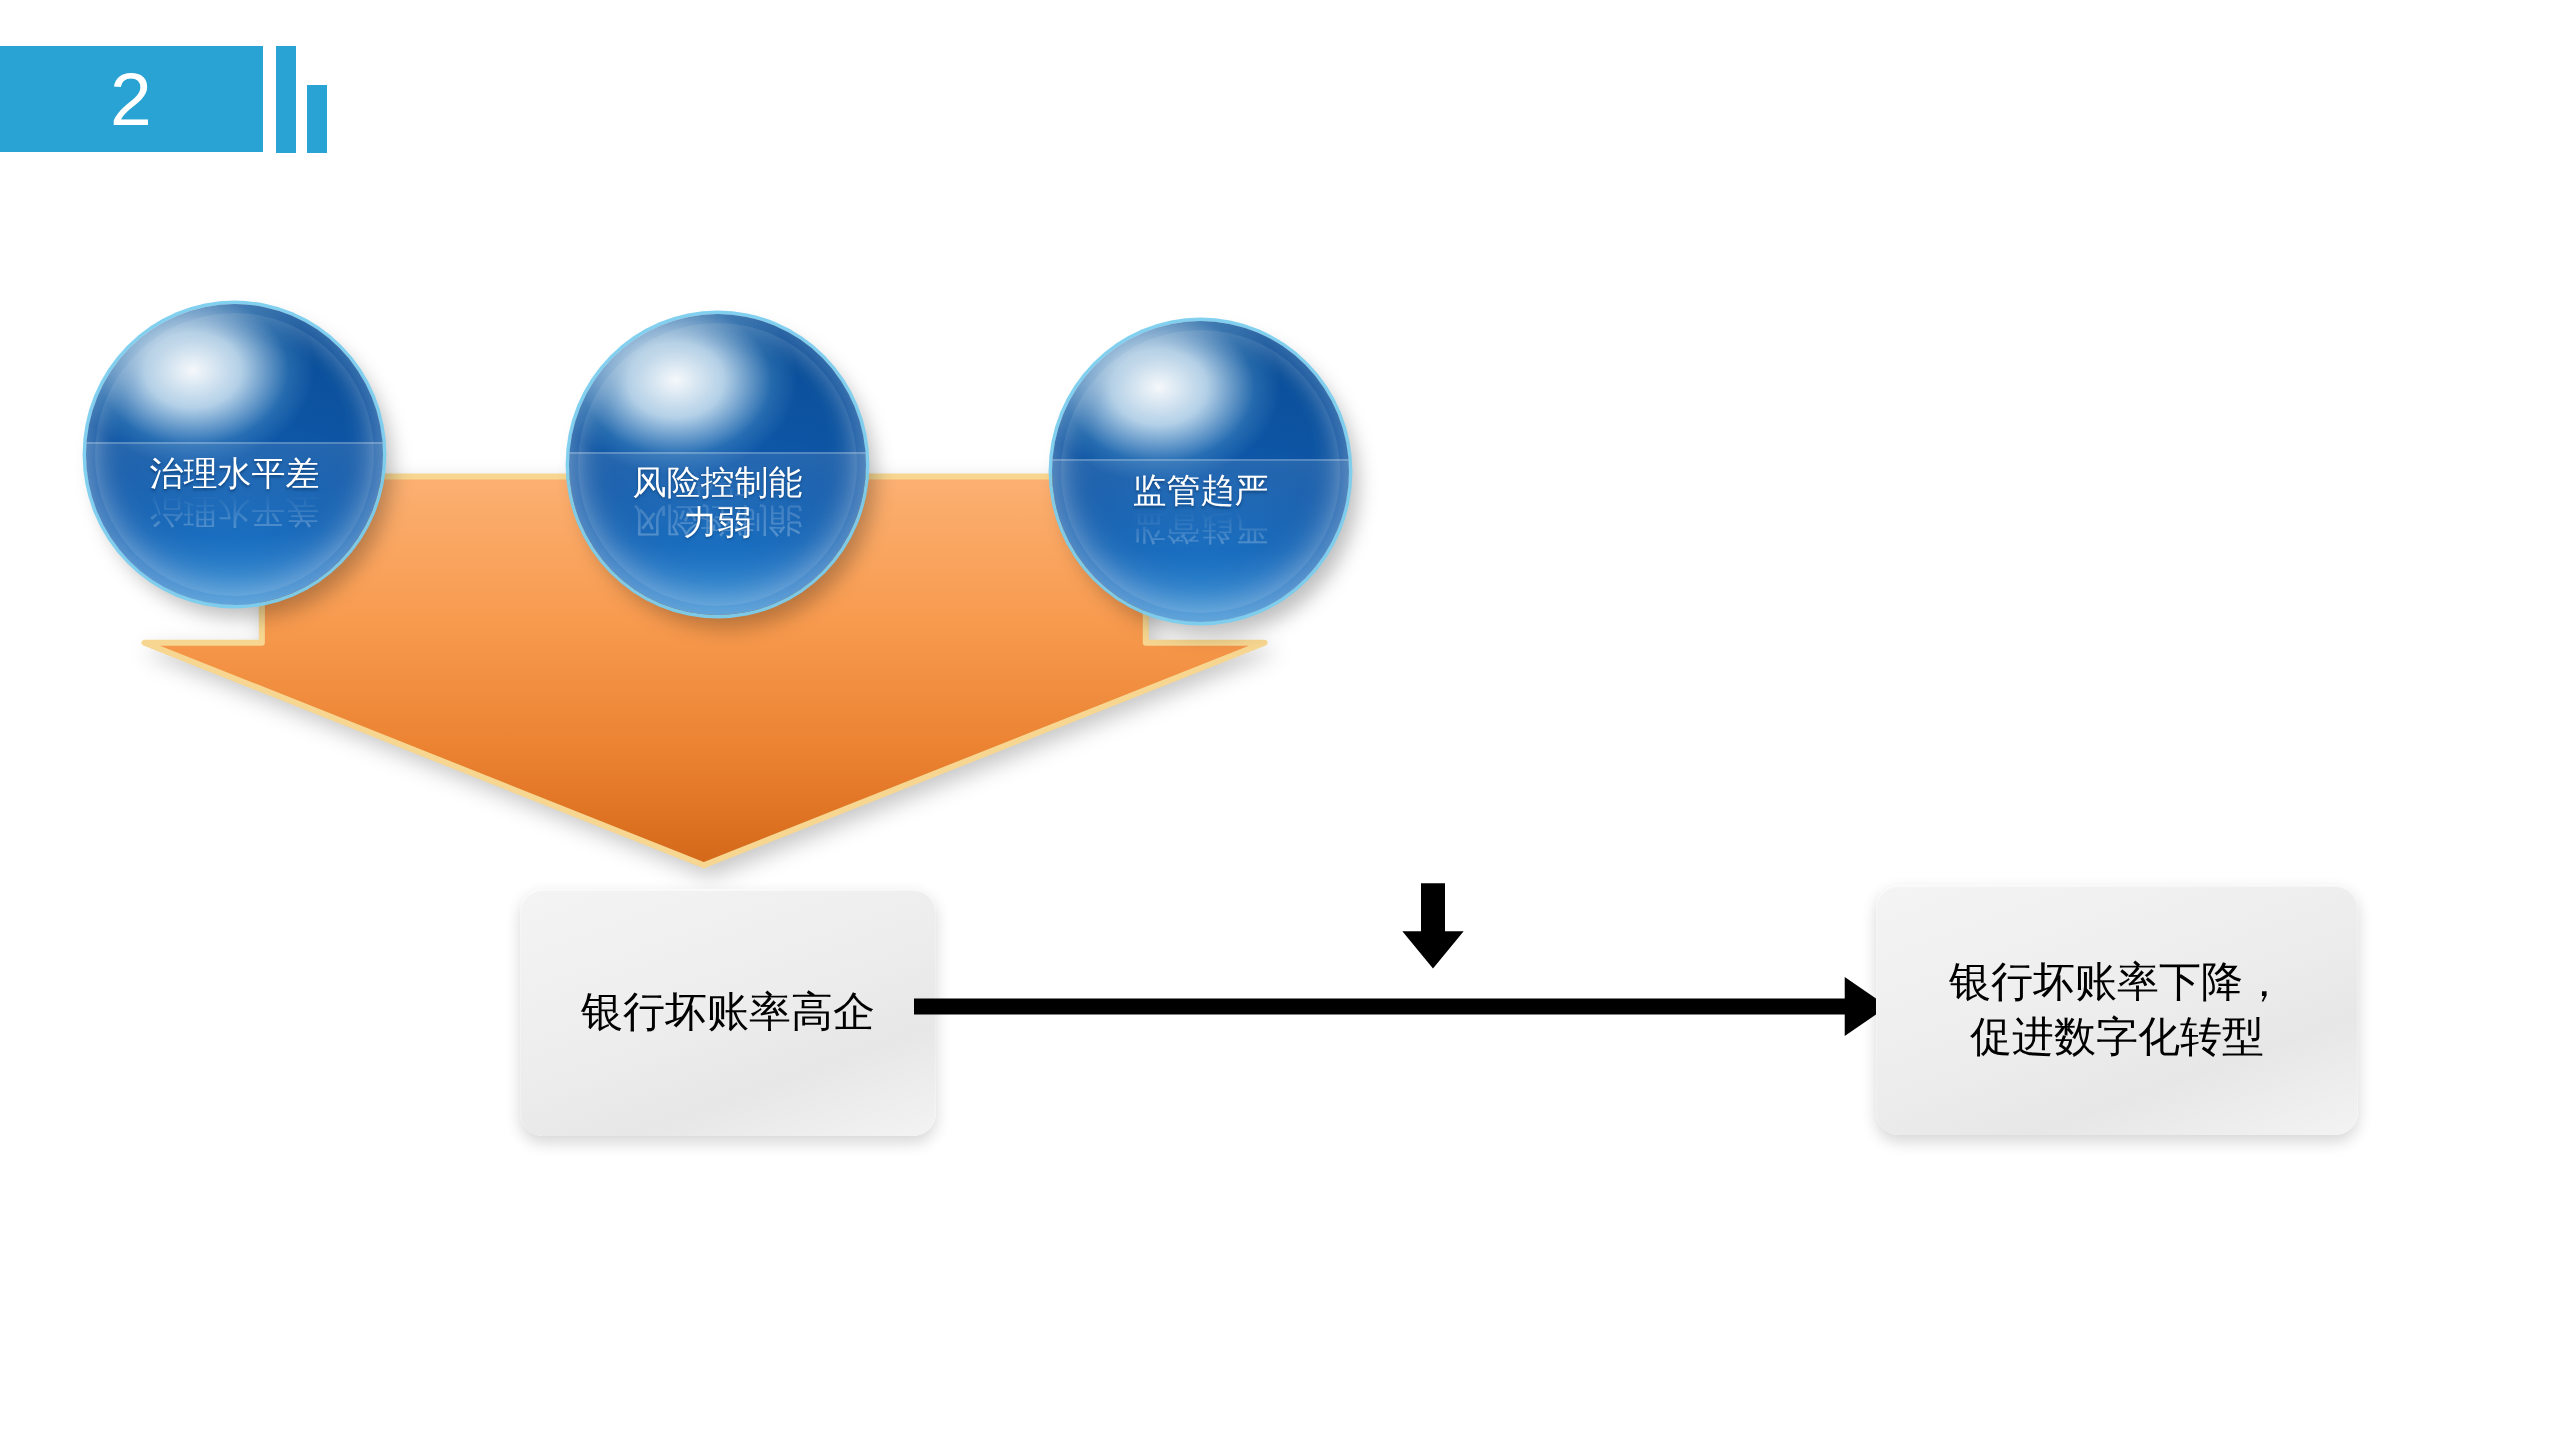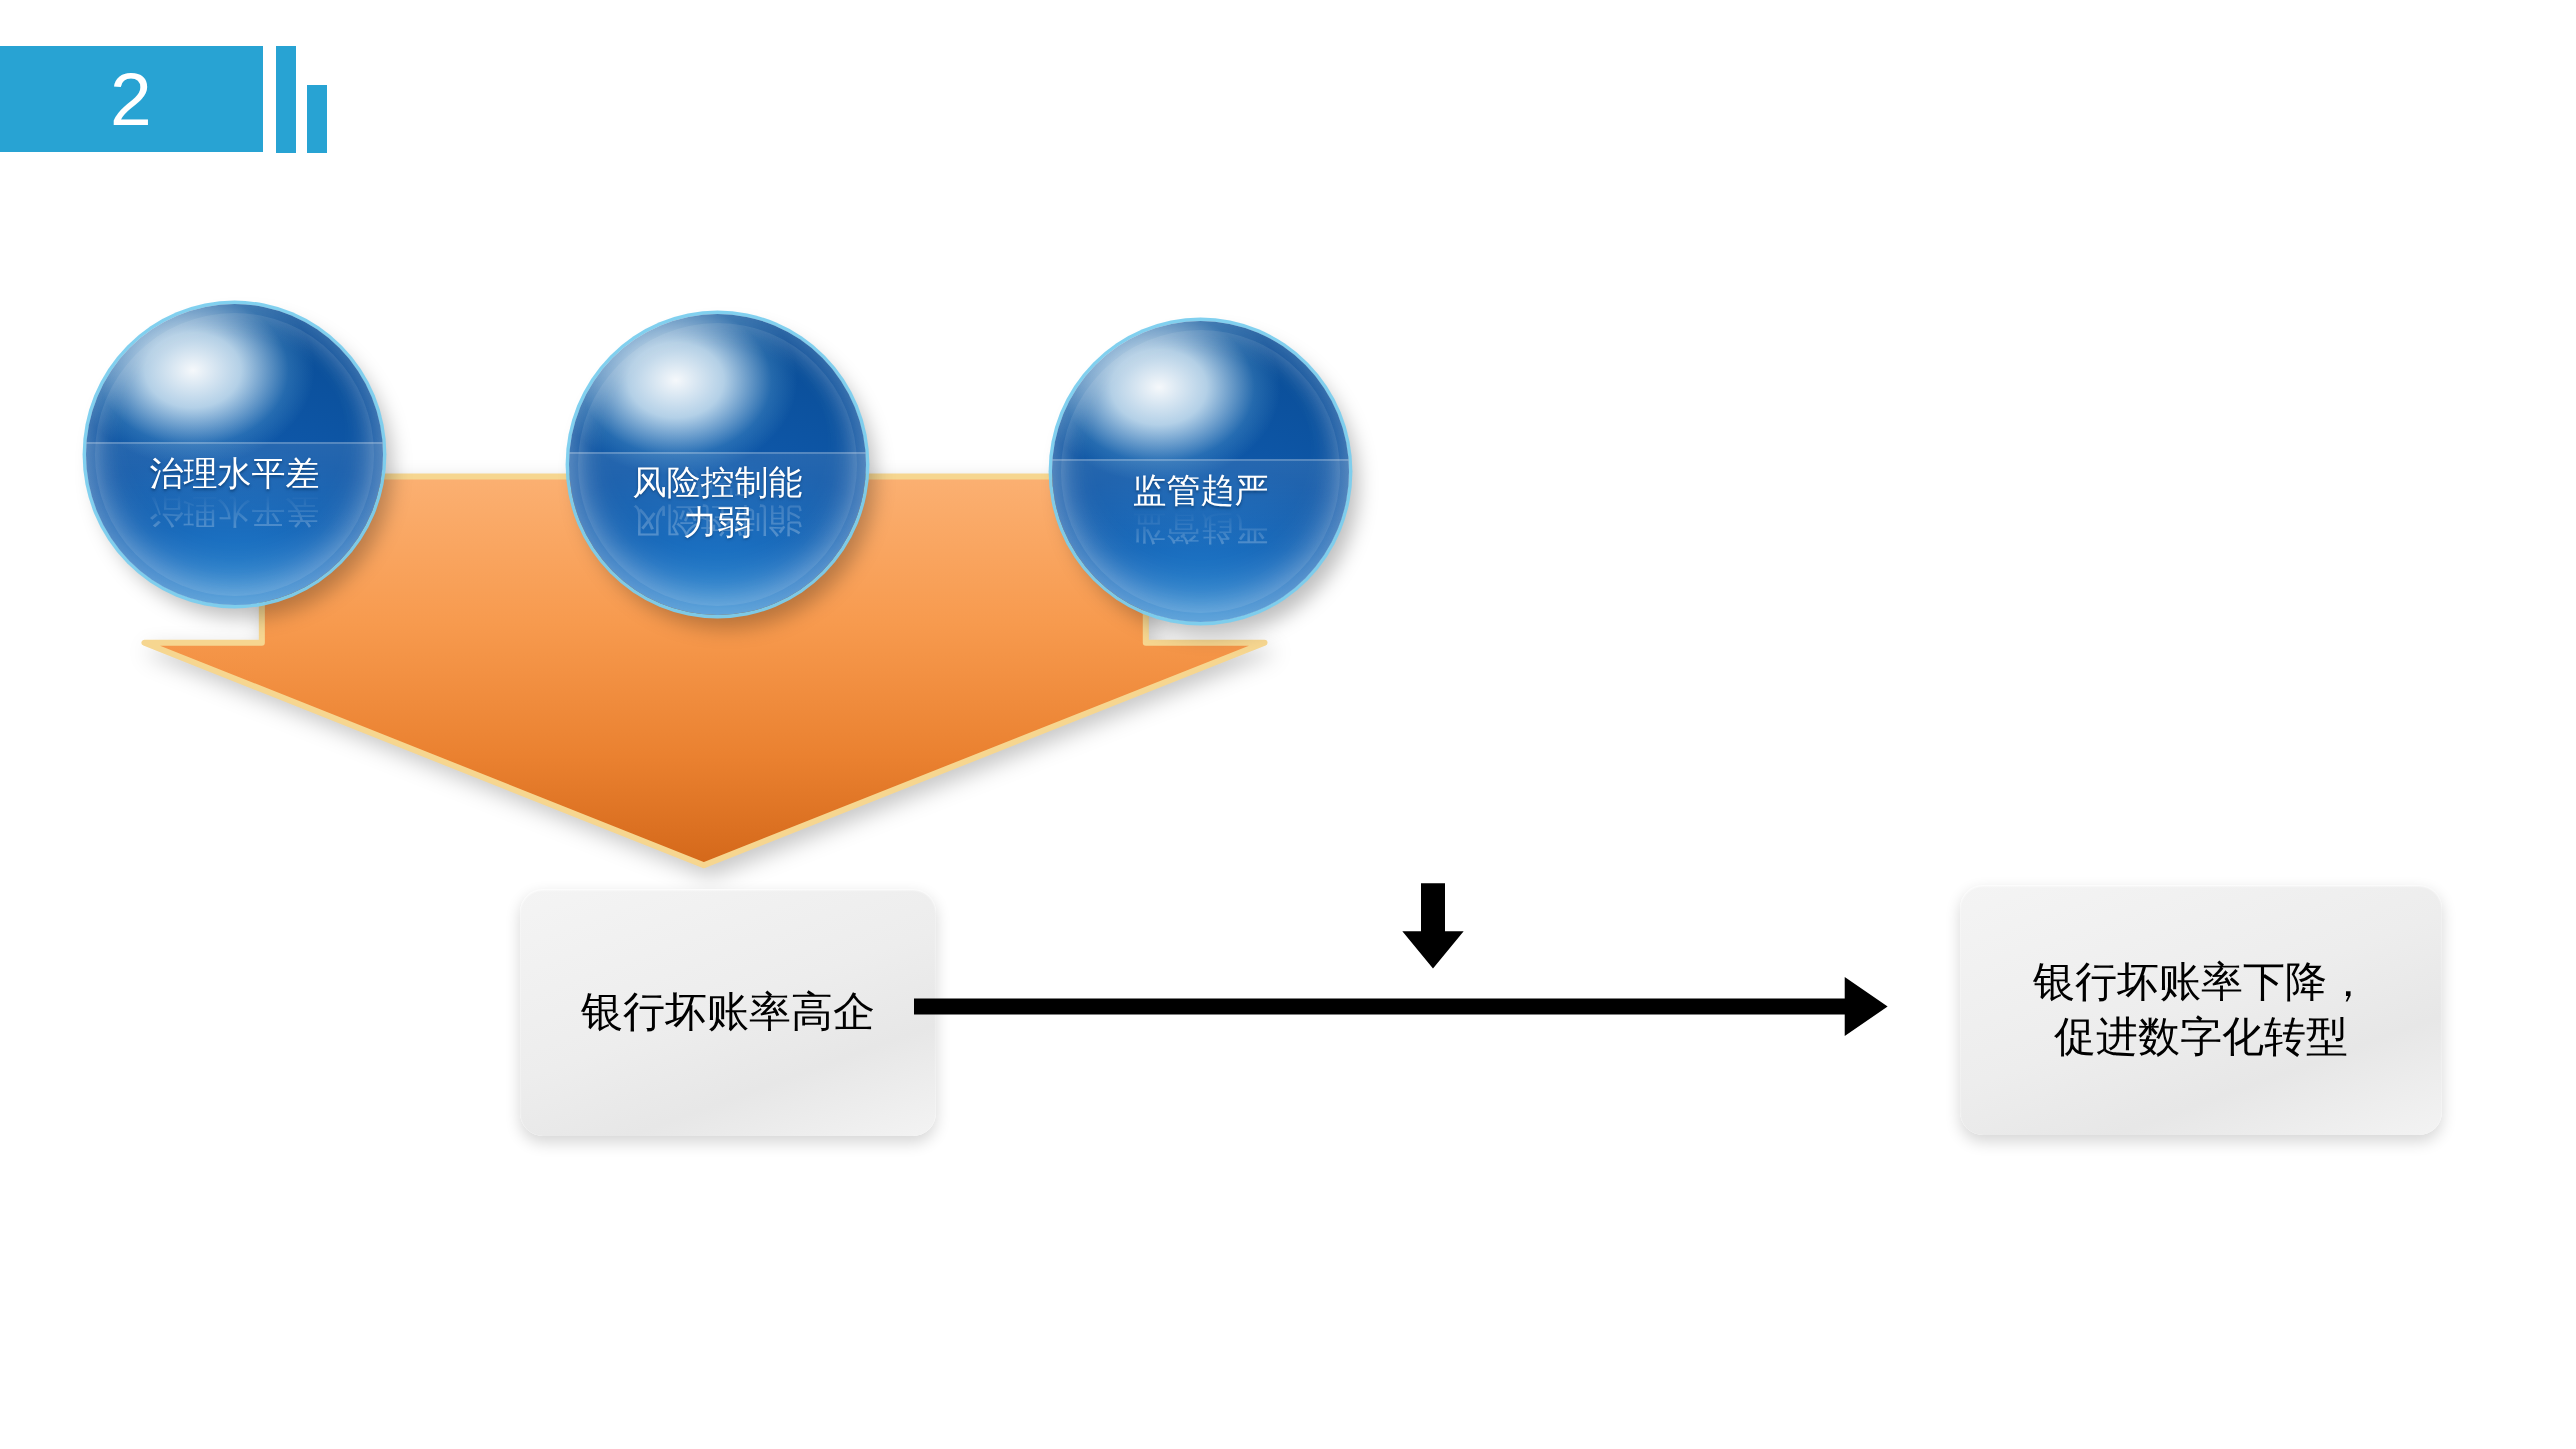--- a/index.html
+++ b/index.html
@@ -99,21 +99,21 @@
     position:absolute; border-radius:23px;
     background:linear-gradient(160deg,#f4f4f4 0%, #ededed 48%, #e7e7e7 72%, #f3f3f3 100%);
     box-shadow: 0 6.7px 14.8px rgba(0,0,0,0.16), inset 0 1.3px 2px rgba(255,255,255,0.95);
     display:flex; align-items:center; justify-content:center; text-align:center;
   }
   .flow-box span{
     color:#000; font-size:42px; line-height:1.3; font-weight:500;
     font-family:"Liberation Sans","DejaVu Sans",sans-serif; padding:0 19px;
   }
   #box-left{ left:520px; top:889px; width:416px; height:247px; }
-  #box-right{ left:1960px; top:885px; width:482px; height:250px;justify-content:center; }
+  #box-right{ left:1876px; top:885px; width:482px; height:250px;justify-content:center; }
 
   
   .mid-label{
     position:absolute; left:1295px; top:784px; width:349px; text-align:center;
     font-size:52px; color:#111; font-weight:400;
     font-family:"Liberation Serif","DejaVu Serif",serif; letter-spacing:2px;
   }
   .down-arrow{ position:absolute; left:1401px; top:883px; width:64px; height:87px; }
   .down-arrow svg{ display:block; width:100%; height:100%; }
 

